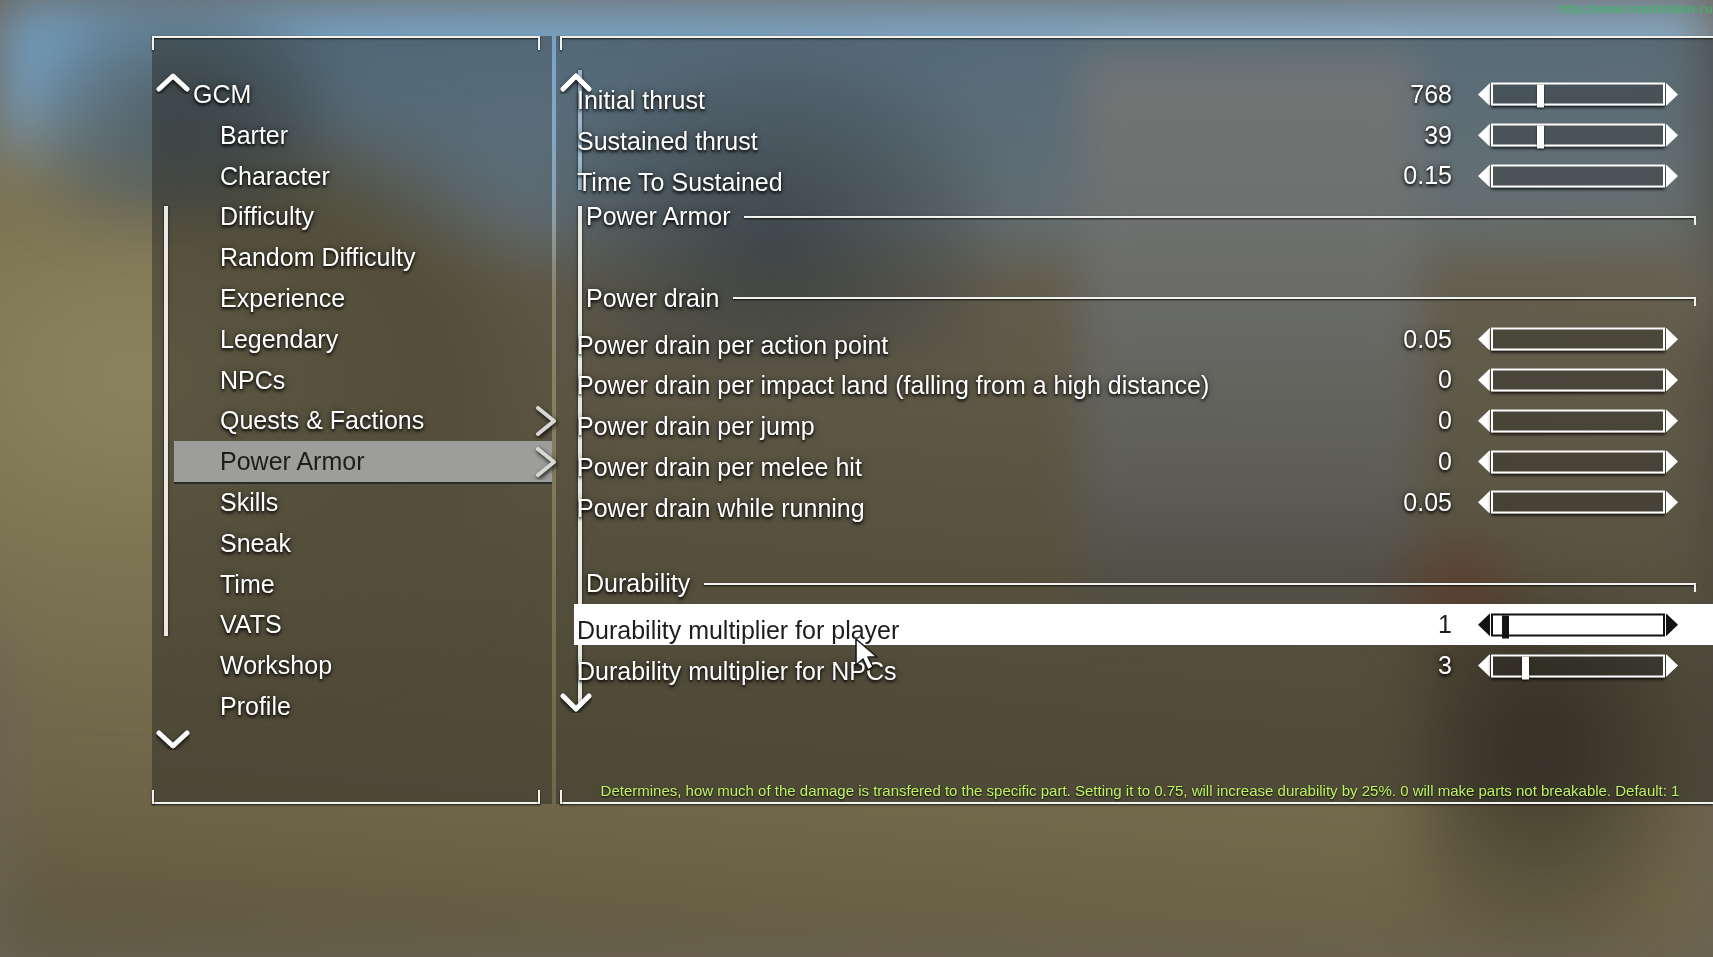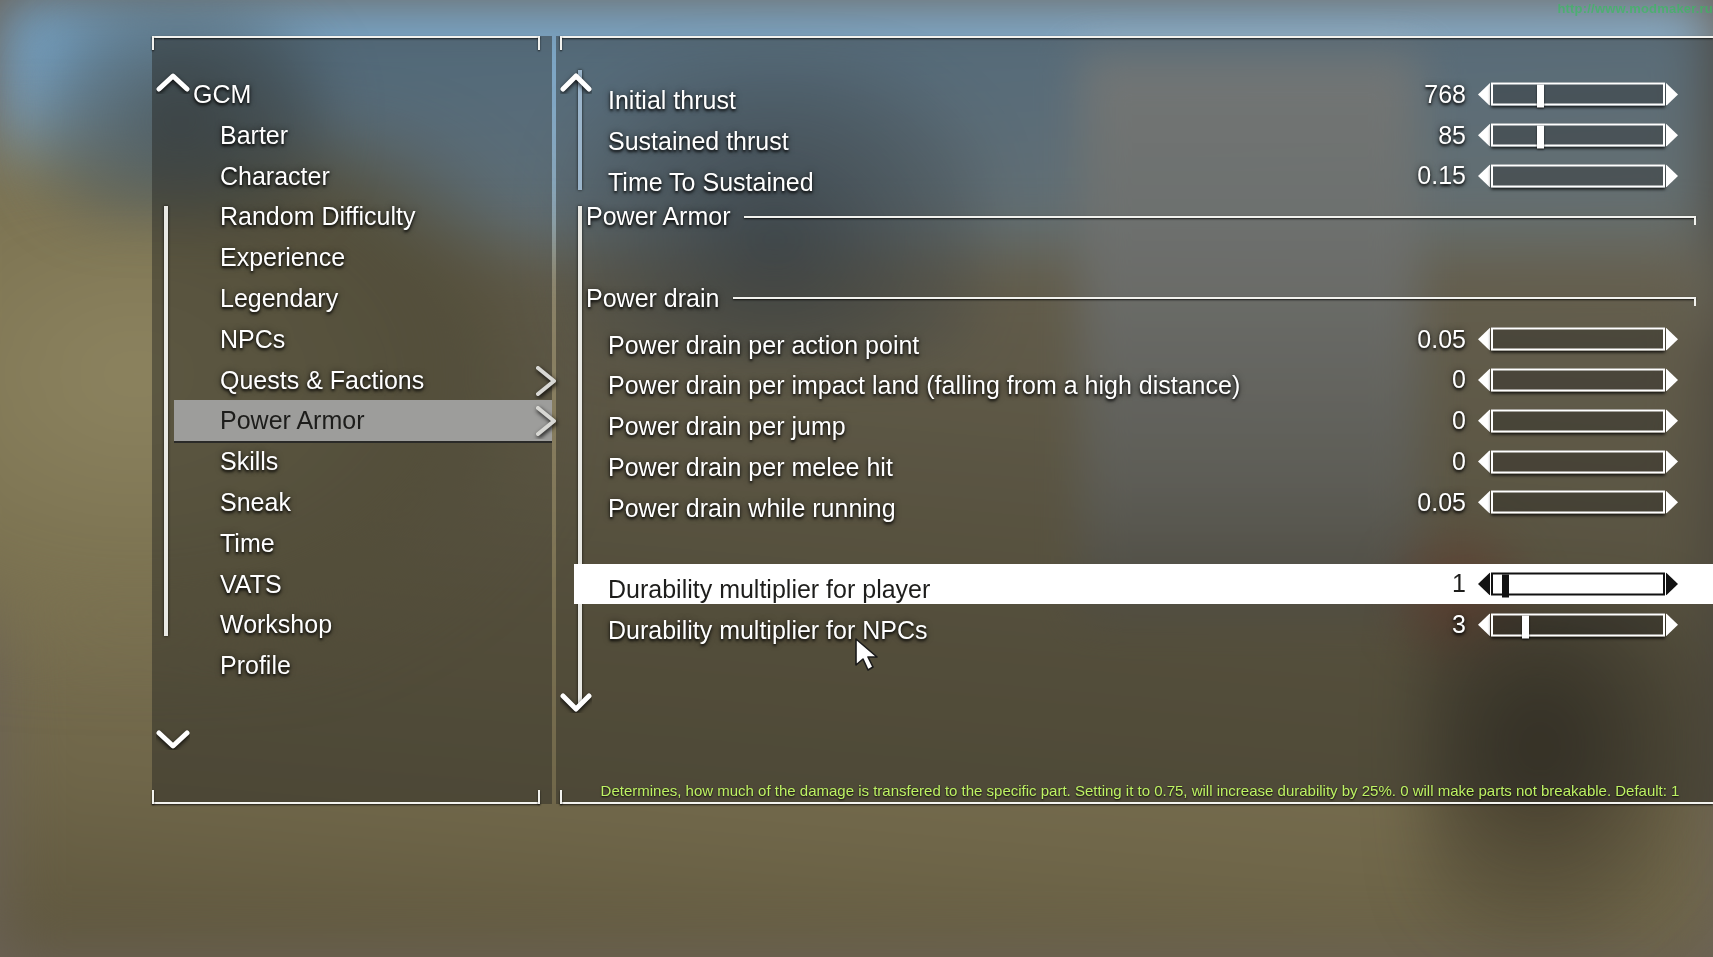--- a/index.html
+++ b/index.html
@@ -115,23 +115,23 @@
   #chev-down-right{position:absolute;left:4px;top:655px;width:32px;height:22px;z-index:12;}
 
   .rows{position:absolute;left:0;top:38px;width:1140px;}
 
   .row{
     position:relative;height:40.8px;
     color:#ffffff;font-size:25px;
     text-shadow:0 2px 3px rgba(0,0,0,.9), 0 0 6px rgba(0,0,0,.55);
     display:flex;align-items:center;cursor:pointer;
   }
-  .row .rlabel{padding-left:52px;white-space:nowrap;position:relative;z-index:2;margin-top:12px;}
+  .row .rlabel{padding-left:21px;white-space:nowrap;position:relative;z-index:2;margin-top:12px;}
   .row .rvalue{
-    position:absolute;right:230px;z-index:2;
+    position:absolute;right:244px;z-index:2;
     font-size:25px;text-align:right;
   }
   .row.selected{color:#1d1d1b;text-shadow:none;}
   .row.selected .rowhl{
     position:absolute;left:18px;right:-20px;top:0;bottom:0;
     background:#ffffff;z-index:1;
   }
 
   
   .slider{
@@ -236,20 +236,21 @@
     <polyline points="3,17 17,4 31,17" fill="none" stroke="#ffffff" stroke-width="5" stroke-linecap="round" stroke-linejoin="round" style="filter:drop-shadow(0 2px 2px rgba(0,0,0,.85))"></polyline>
   </svg>
 
   <div class="scrollrail"></div>
 
   <div class="navlist" id="navlist">
 
   <div class="navitem root"><span class="lbl">GCM</span></div>
       <div class="navitem"><span class="lbl">Barter</span></div>
       <div class="navitem"><span class="lbl">Character</span></div>
+      <div class="navitem"><span class="lbl">Difficulty</span></div>
       <div class="navitem"><span class="lbl">Random Difficulty</span></div>
       <div class="navitem"><span class="lbl">Experience</span></div>
       <div class="navitem"><span class="lbl">Legendary</span></div>
       <div class="navitem"><span class="lbl">NPCs</span></div>
       <div class="navitem"><span class="lbl">Quests &amp; Factions</span><svg viewBox="0 0 34 36" class="chev-right">
           <polyline points="8,5 24,18 8,31" fill="none" stroke="#d8d8d4" stroke-width="4" stroke-linecap="round" stroke-linejoin="round" style="filter:drop-shadow(1px 2px 2px rgba(0,0,0,.9))"></polyline>
         </svg></div>
       <div class="navitem selected"><div class="hl"></div><span class="lbl">Power Armor</span><svg viewBox="0 0 34 36" class="chev-right">
           <polyline points="8,5 24,18 8,31" fill="none" stroke="#d8d8d4" stroke-width="4" stroke-linecap="round" stroke-linejoin="round" style="filter:drop-shadow(1px 2px 2px rgba(0,0,0,.9))"></polyline>
         </svg></div>
@@ -283,21 +284,21 @@
         <div class="slider">
           <div class="arrow-l"></div>
           <div class="track">
             <div class="thumb" style="left: 26%;"></div>
           </div>
           <div class="arrow-r"></div>
         </div>
       </div>
       <div class="row">
         <div class="rlabel">Sustained thrust</div>
-        <div class="rvalue">85</div>
+        <div class="rvalue">39</div>
         <div class="slider">
           <div class="arrow-l"></div>
           <div class="track">
             <div class="thumb" style="left: 26%;"></div>
           </div>
           <div class="arrow-r"></div>
         </div>
       </div>
       <div class="row">
         <div class="rlabel">Time To Sustained</div>
@@ -356,20 +357,24 @@
       <div class="row">
         <div class="rlabel">Power drain while running</div>
         <div class="rvalue">0.05</div>
         <div class="slider">
           <div class="arrow-l"></div>
           <div class="track"></div>
           <div class="arrow-r"></div>
         </div>
       </div>
       <div class="spacer"></div>
+      <div class="section lvl1">
+        <span class="slabel">Durability</span>
+        <div class="rule"></div>
+      </div>
       <div class="row selected">
         <div class="rowhl"></div>
         <div class="rlabel">Durability multiplier for player</div>
         <div class="rvalue">1</div>
         <div class="slider">
           <div class="arrow-l"></div>
           <div class="track">
             <div class="thumb" style="left: 5%;"></div>
           </div>
           <div class="arrow-r"></div>

